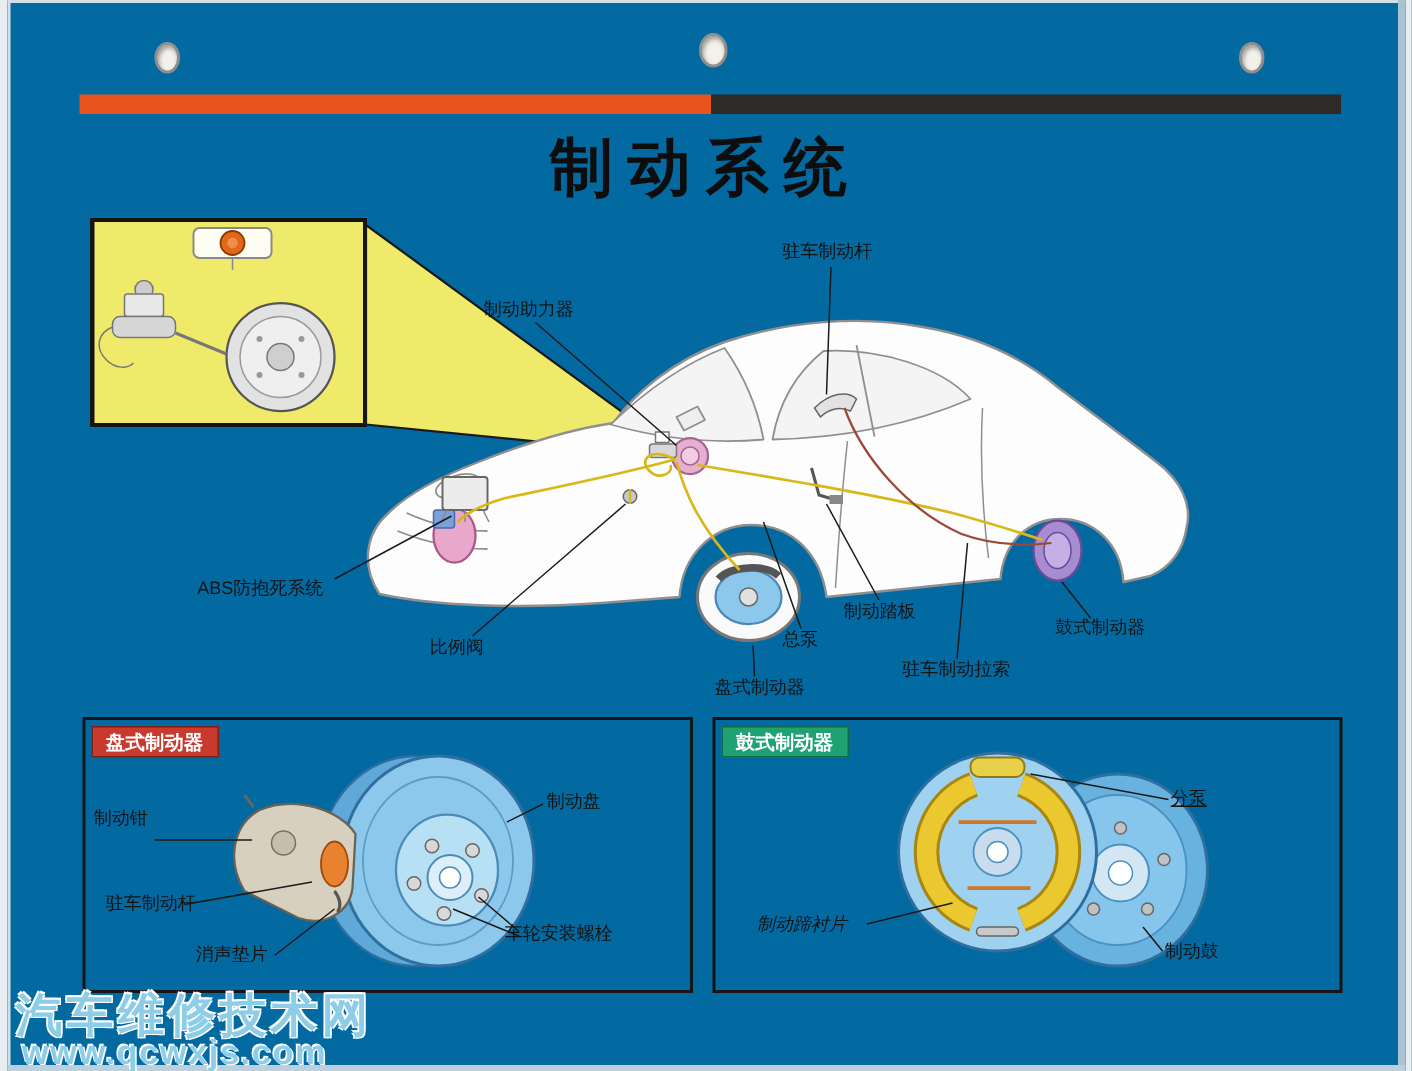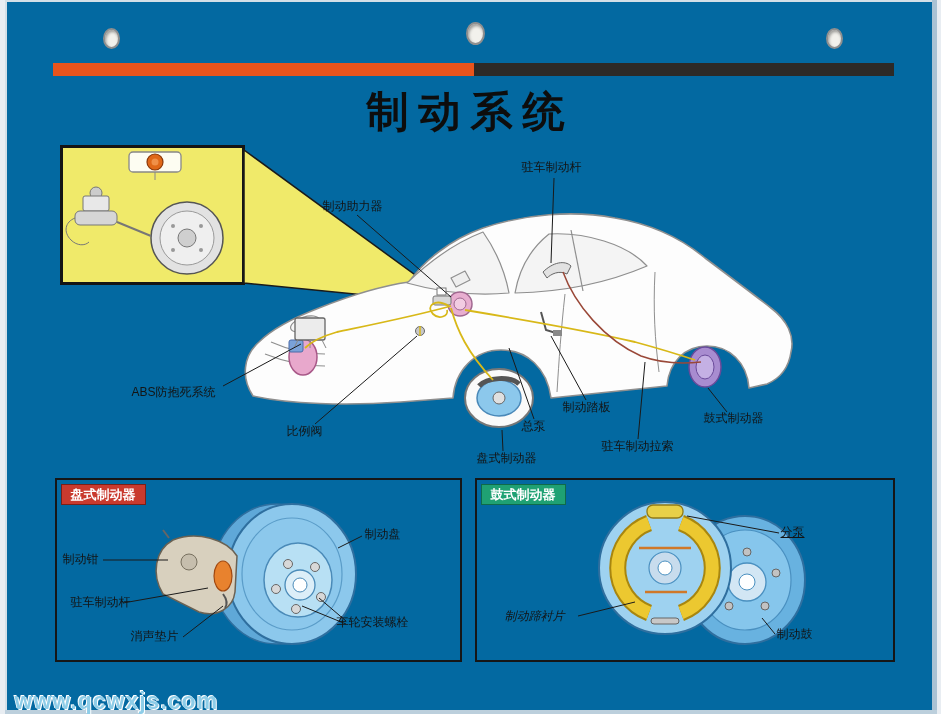--- a/index.html
+++ b/index.html
@@ -215,24 +215,25 @@
   <span class="lbl" style="left:318px;top:200px;">制动助力器</span>
   <span class="lbl" style="left:127px;top:386px;">ABS防抱死系统</span>
   <span class="lbl" style="left:282px;top:425px;text-align:center;">比例阀</span>
   <span class="lbl" style="left:517px;top:420px;">总泵</span>
   <span class="lbl" style="left:558px;top:401px;">制动踏板</span>
   <span class="lbl" style="left:597px;top:440px;">驻车制动拉索</span>
   <span class="lbl" style="left:472px;top:452px;">盘式制动器</span>
   <span class="lbl" style="left:699px;top:412px;">鼓式制动器</span>
 
   <span class="lbl" style="left:360px;top:528px;">制动盘</span>
-  <span class="lbl" style="left:58px;top:553px;">制动钳</span>
+  <span class="lbl" style="left:58px;top:539px;">制动钳</span>
   <span class="lbl" style="left:66px;top:596px;">驻车制动杆</span>
   <span class="lbl" style="left:126px;top:630px;">消声垫片</span>
   <span class="lbl" style="left:332px;top:616px;">车轮安装螺栓</span>
 
   <span class="lbl" style="left:776px;top:526px;text-decoration:underline;">分泵</span>
   <span class="lbl" style="left:500px;top:610px;font-style:italic;">制动蹄衬片</span>
   <span class="lbl" style="left:772px;top:628px;">制动鼓</span>
 
+  <div class="wm1">汽车维修技术网</div>
   <div class="wm2">www.qcwxjs.com</div>
 
 </div>
 
 </body></html>

